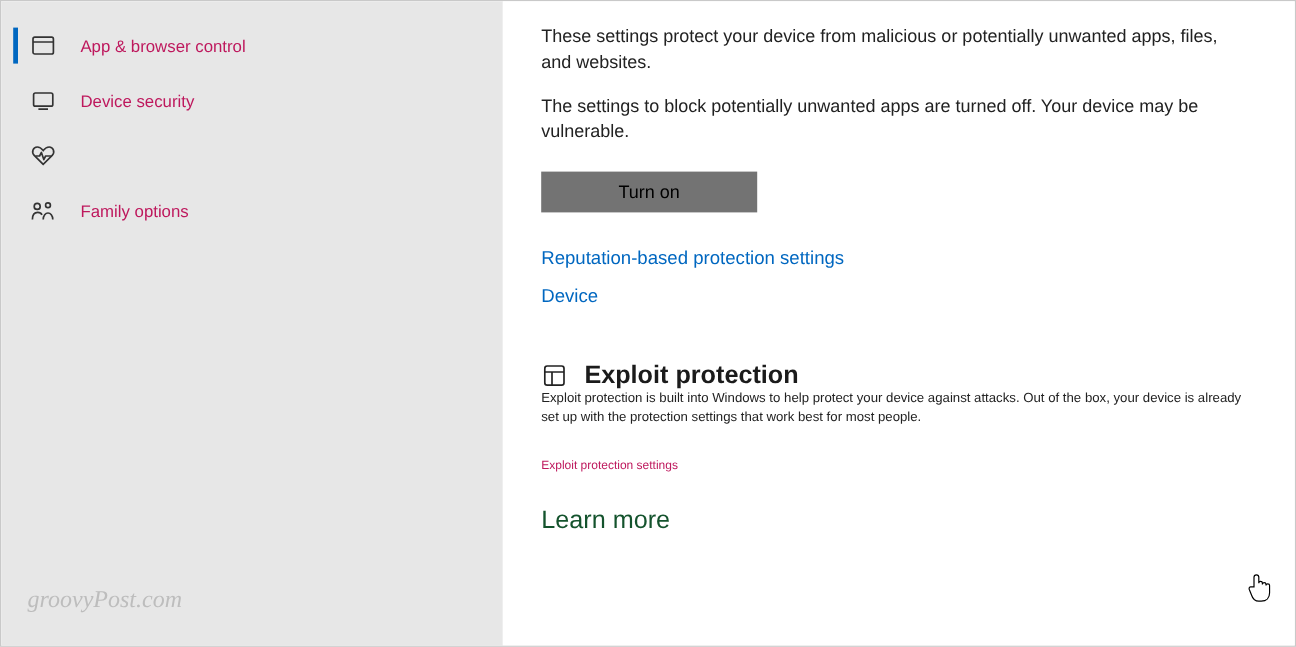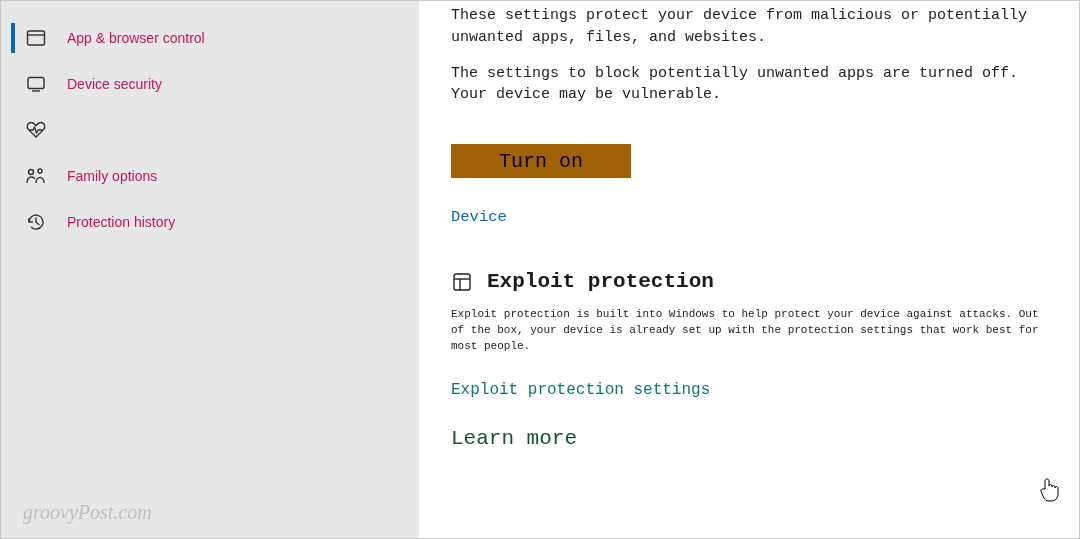--- a/index.html
+++ b/index.html
@@ -45,92 +45,90 @@
     justify-content: center;
     color: #333;
   }
   .sidebar-item .label {
     font-size: 14px;
     color: #be185d;
   }
   .main {
     flex: 1;
     background: #ffffff;
-    padding: 0 40px 0 32px;
+    padding: 15px 40px 0 32px;
     position: relative;
-    font-family: Liberation Mono, monospace;
   }
   .reputation-desc {
     font-size: 15px;
     line-height: 1.45;
     color: #222;
     margin-top: 4px;
     max-width: 590px;
   }
   .reputation-desc .line2 { margin-top: 14px; }
   .turnon-btn {
-    margin-top: 38px;
+    margin-top: 22px;
     width: 180px;
     height: 34px;
-    background: #a16207;
+    background: #737373;
     border: none;
-    font-size: 20px;
+    font-size: 15px;
     font-family: inherit;
     cursor: pointer;
     display: block;
   }
   .links {
     margin-top: 30px;
   }
   .links a {
     display: block;
     color: #0067c0;
     text-decoration: none;
     font-size: 15.5px;
     margin-bottom: 14px;
     cursor: pointer;
   }
   .exploit-section { margin-top: 44px; }
   .section-header {
     display: flex;
     align-items: center;
-    margin-bottom: 14px;
   }
   .section-header .icon {
     width: 22px; height: 22px;
     margin-right: 14px;
     display: flex; align-items: center; justify-content: center;
   }
   .section-header h2 {
     font-size: 21px;
     font-weight: 600;
   }
   .exploit-desc {
     font-size: 11px;
     line-height: 1.45;
     color: #222;
     max-width: 590px;
   }
   .exploit-settings {
     margin-top: 26px;
-    font-size: 16px;
-    color: #0f766e;
+    font-size: 10px;
+    color: #be185d;
   }
   .learn-more {
     margin-top: 28px;
     display: block;
     color: #14532d;
     text-decoration: none;
     font-size: 21px;
     cursor: pointer;
   }
   .watermark {
     position: absolute;
     left: 22px;
-    bottom: 14px;
+    bottom: 26px;
     font-family: Georgia, 'Times New Roman', serif;
     font-style: italic;
     font-size: 20px;
     color: #bdbdbd;
     pointer-events: none;
   }
   .cursor {
     position: absolute;
     left: 620px;
     top: 476px;
@@ -177,43 +175,34 @@
         <svg width="22" height="20" viewBox="0 0 22 20" fill="none" stroke="#333" stroke-width="1.4">
           <circle cx="6" cy="6" r="2.5"></circle>
           <circle cx="15" cy="5" r="2"></circle>
           <path d="M2 17 C2 13 4 11 6.5 11 C8 11 9.5 12 10 13"></path>
           <path d="M11 17 C11 13.5 13 11.5 15 11.5 C17 11.5 19 13.5 19 17"></path>
         </svg>
       </span>
       <span class="label">Family options</span>
     </div>
 
-    <div class="sidebar-item">
-      <span class="icon">
-        <svg width="20" height="20" viewBox="0 0 20 20" fill="none" stroke="#333" stroke-width="1.4">
-          <path d="M3 10 A7 7 0 1 1 5 15"></path>
-          <polyline points="3,6 3,10 7,10" fill="none"></polyline>
-          <polyline points="10,6 10,10.5 13,12.5" fill="none" stroke-linecap="round"></polyline>
-        </svg>
-      </span>
-      <span class="label">Protection history</span>
-    </div>
 
   </nav>
 
   <main class="main">
 
     <div class="reputation-desc">
       <div>These settings protect your device from malicious or potentially unwanted apps, files, and websites.</div>
       <div class="line2">The settings to block potentially unwanted apps are turned off. Your device may be vulnerable.</div>
     </div>
 
     <button class="turnon-btn">Turn on</button>
 
     <div class="links">
+      <a>Reputation-based protection settings</a>
       <a>Device</a>
     </div>
 
     <section class="exploit-section">
       <div class="section-header">
         <span class="icon">
           <svg width="20" height="20" viewBox="0 0 20 20" fill="none" stroke="#222" stroke-width="1.4">
             <rect x="2" y="2" width="16" height="16" rx="2"></rect>
             <line x1="2" y1="7" x2="18" y2="7"></line>
             <line x1="8" y1="7" x2="8" y2="18"></line>

